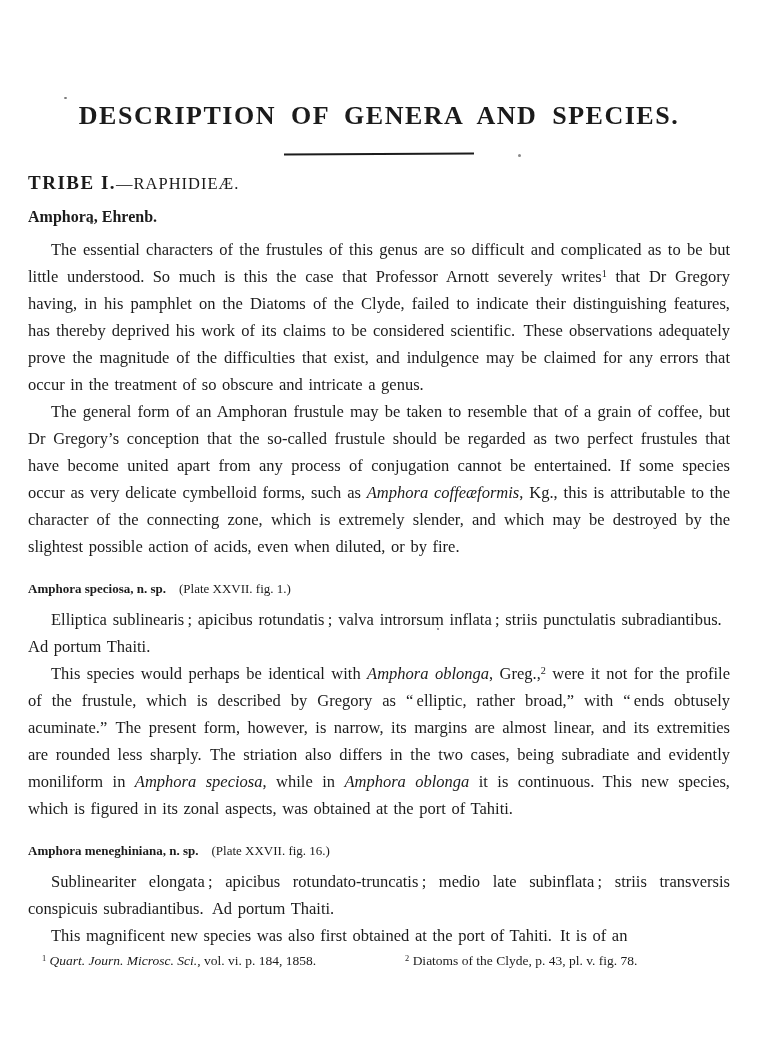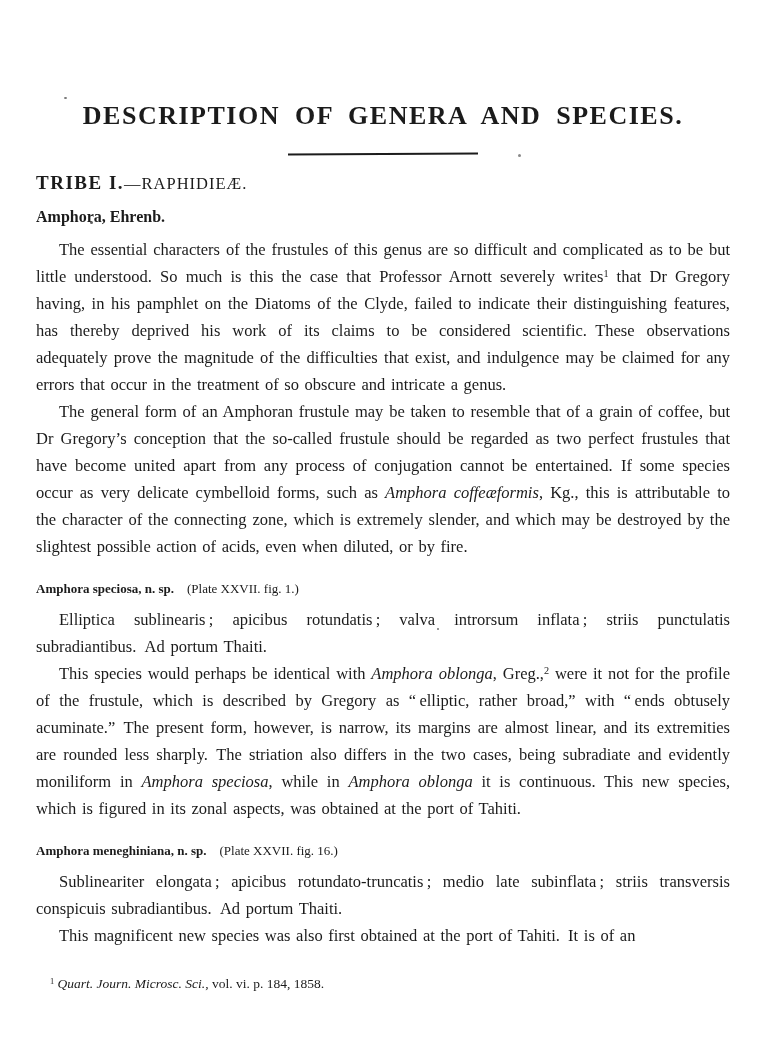--- a/index.html
+++ b/index.html
@@ -5,21 +5,21 @@
   html, body { margin: 0; padding: 0; background: #ffffff; }
   .page {
     position: relative;
     width: 776px;
     height: 1050px;
     margin: 0 auto;
     background: #ffffff;
     color: #1b1b1b;
     font-family: "Liberation Serif", serif;
     box-sizing: border-box;
-    padding: 101px 46px 0 36px;
+    padding: 101px 46px 0 28px;
     overflow: hidden;
   }
   .title {
     margin: 0;
     text-align: center;
     font-size: 26px;
     font-weight: 700;
     letter-spacing: 1.5px;
     word-spacing: 7px;
     line-height: 30px;
@@ -69,21 +69,21 @@
   .page sup {
     font-size: 0.62em;
     vertical-align: baseline;
     position: relative;
     top: -0.45em;
     line-height: 0;
   }
   .footnotes {
     display: flex;
     gap: 89px;
-    margin-top: 25px;
+    margin-top: 2px;
     padding-left: 14px;
     font-size: 13.5px;
     line-height: 20px;
   }
   .speck {
     position: absolute;
     background: #3a3a3a;
     border-radius: 50%;
   }
   .speck-1 { left: 64px;  top: 97px;  width: 3px; height: 2px; opacity: .7; }
@@ -116,20 +116,21 @@
   </div>
 
   <div class="species-section">
     <h4 class="species-heading"><b>Amphora meneghiniana, n. sp.</b><span> (Plate XXVII. fig. 16.)</span></h4>
     <p class="body-para"><span>Sublineariter elongata ; apicibus rotundato-truncatis ; medio late subinflata ; striis transversis conspicuis subradiantibus. Ad portum Thaiti.</span></p>
     <p class="body-para"><span>This magnificent new species was also first obtained at the port of Tahiti. It is of an</span></p>
   </div>
 
   <div class="footnotes">
     <span><sup>1</sup><span> </span><i>Quart. Journ. Microsc. Sci.</i><span>, vol. vi. p. 184, 1858.</span></span>
+    <span><sup>2</sup><span> Diatoms of the Clyde, p. 43, pl. v. fig. 78.</span></span>
   </div>
 
   <div class="speck speck-1"></div>
   <div class="speck speck-2"></div>
   <div class="speck speck-3"></div>
   <div class="speck speck-4"></div>
 
 </div>
 
 </body></html>

